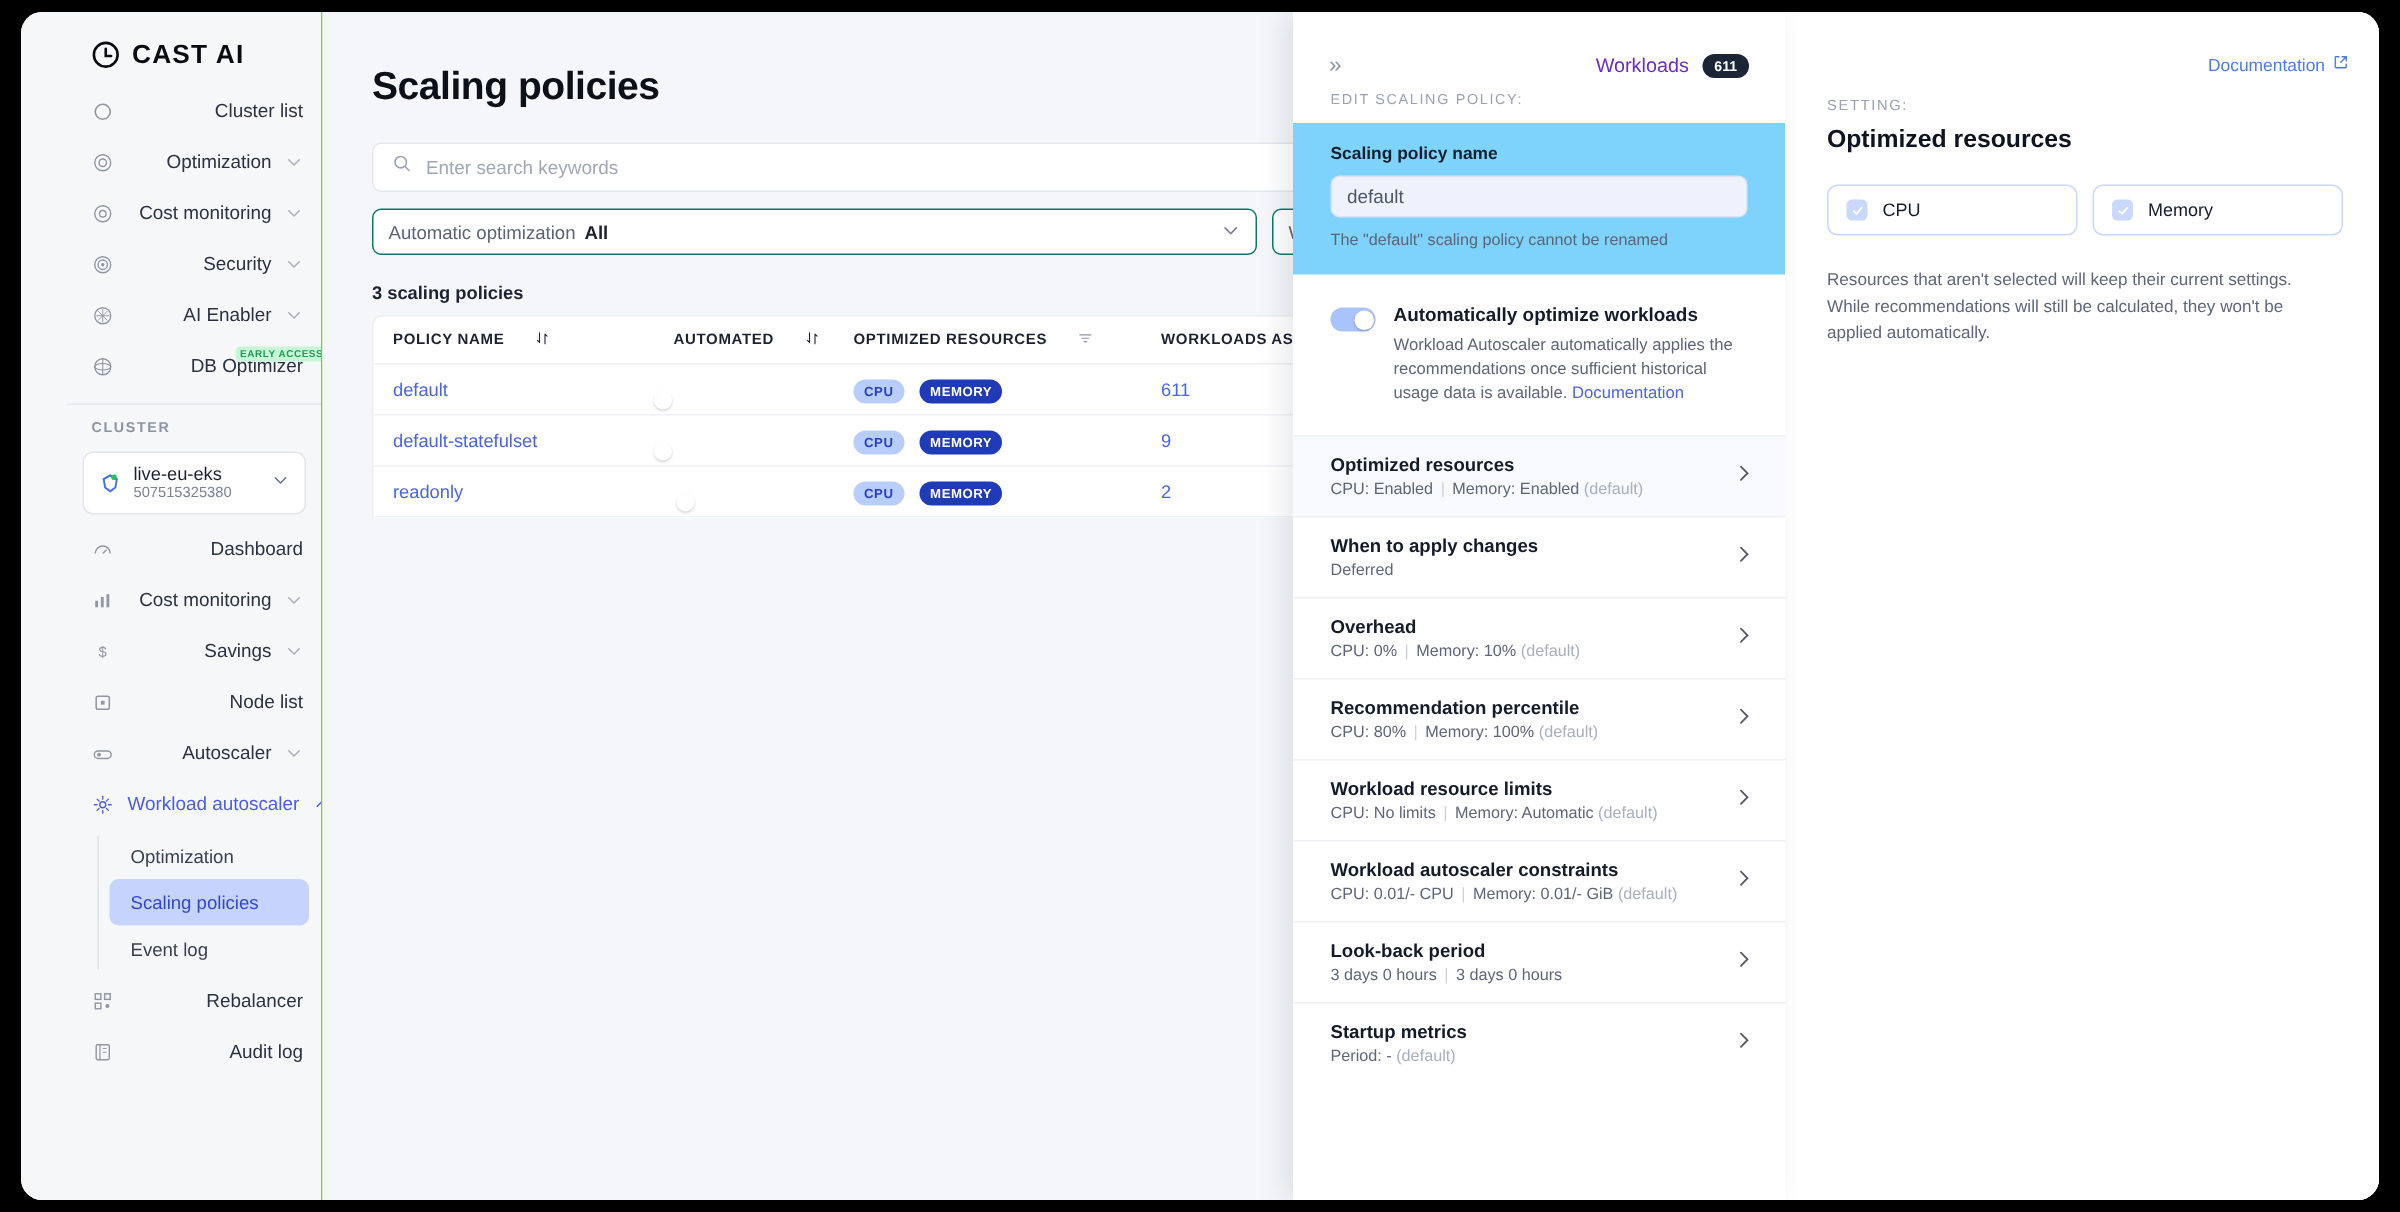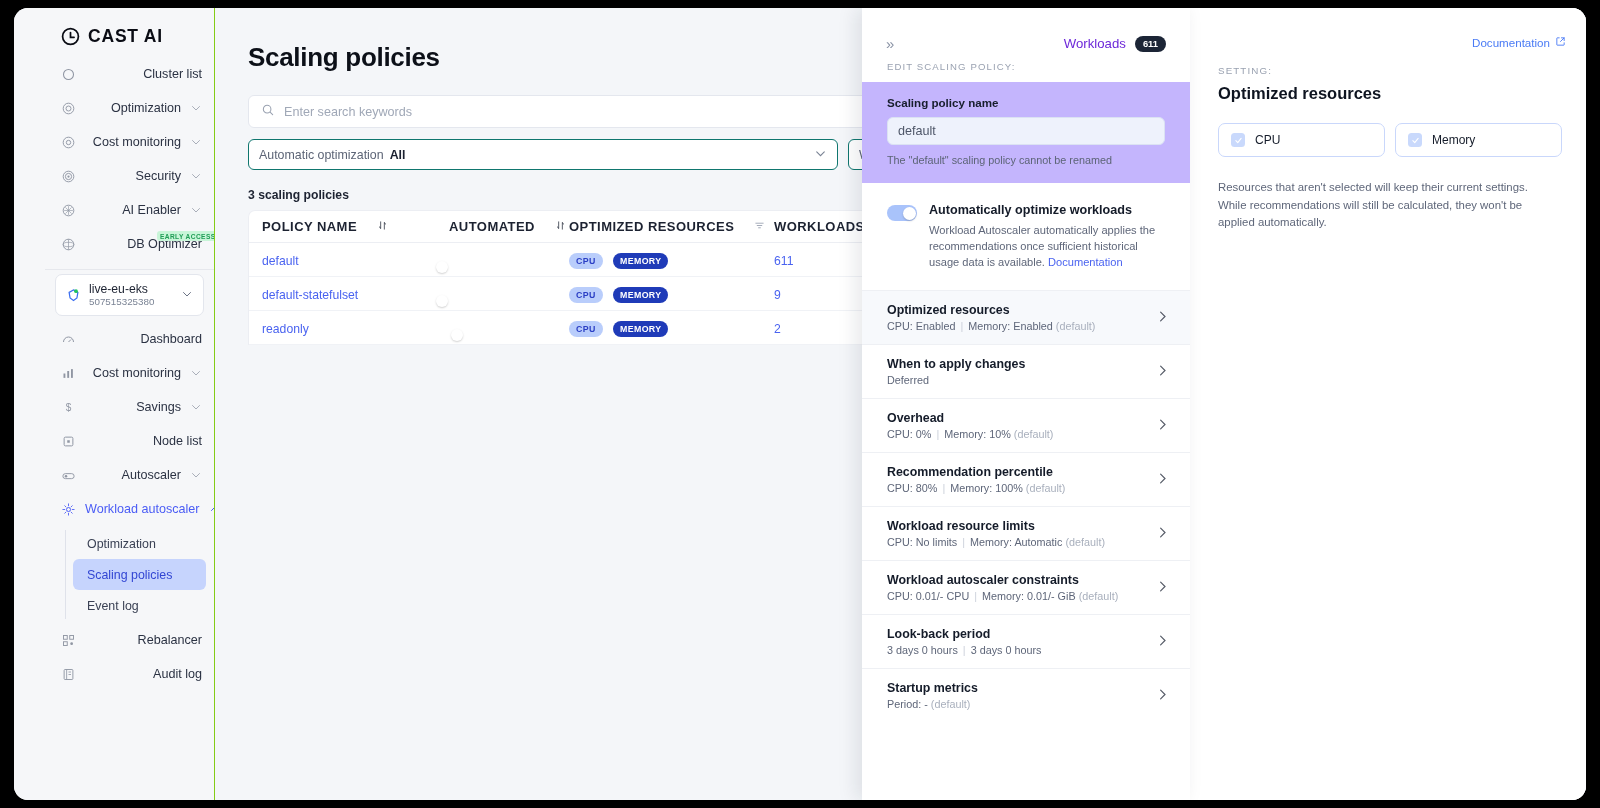--- a/index.html
+++ b/index.html
@@ -95,21 +95,21 @@
     font-size: 12.4px; color: #5c6476; cursor: pointer;
   }
   .fdrop.w1 { width: 590px; }
   .fdrop.w2 { width: 350px; }
   .fdrop .val { color: #1b2130; font-weight: 600; }
   .fdrop .sp { flex: 1; }
   .count-line { font-size: 12.2px; font-weight: 600; color: #1c2231; margin: 18px 0 8px 33px; }
   .table { margin-left: 33px; width: 1290px; background: #fff; border-radius: 7px 7px 0 0; overflow: hidden; border: 1px solid #eceef3; border-bottom: none;}
   .thead { display: flex; height: 32px; align-items: center; border-bottom: 1px solid #eceef3; }
   .th {
-    font-size: 13px; font-weight: 700; letter-spacing: .45px;
+    font-size: 10px; font-weight: 700; letter-spacing: .45px;
     color: #1c2231; display: flex; align-items: center; gap: 20px;
     text-transform: uppercase;
   }
   .c1 { width: 200px; padding-left: 13px; }
   .c2 { width: 120px; }
   .c3 { width: 205px; }
   .c4 { width: 210px; }
   .trow { display: flex; height: 34px; align-items: center; border-bottom: 1px solid #f0f2f6; }
   .cellname { font-size: 12.2px; color: #4a63f0; }
   .toggle {
@@ -143,21 +143,21 @@
   .mid-top .sp { flex: 1; }
   .wl-label { font-size: 13.2px; font-weight: 400; color: #6d28d9; }
   .wl-badge {
     margin-left: 9px; background: #1c2536; color: #fff;
     font-size: 9.4px; font-weight: 700; border-radius: 9px; padding: 2.5px 8px;
   }
   .edit-label {
     font-size: 9.6px; letter-spacing: 1.1px; color: #9aa2b1;
     padding: 9px 0 0 25px; text-transform: uppercase;
   }
-  .name-block { background: #c4b5fd; padding: 14px 25px 17px 25px; margin-top: 10px; }
+  .name-block { background: #7dd3fc; padding: 14px 25px 17px 25px; margin-top: 10px; }
   .name-lbl { font-size: 11.6px; font-weight: 700; color: #171e2c; }
   .name-input {
     margin-top: 8px; height: 28px; background: #eef2fc;
     border: 1px solid #dbe2f3; border-radius: 6px;
     display: flex; align-items: center; padding: 0 10px;
     font-size: 12.6px; color: #4e5668;
   }
   .name-hint { margin-top: 9px; font-size: 10.8px; color: #5c6476; }
   .auto-block { display: flex; gap: 12px; padding: 20px 24px 20px 25px; }
   .big-toggle {
@@ -294,20 +294,21 @@
             <circle cx="12" cy="12" r="8.5" fill="none" stroke="#5a6376" stroke-width="1.5"></circle>
             <ellipse cx="12" cy="12" rx="8.5" ry="3.5" fill="none" stroke="#5a6376" stroke-width="1.1"></ellipse>
             <path d="M12 3.5v17" stroke="#5a6376" stroke-width="1.1"></path>
           </svg>
         </span>
       <span class="lbl">DB Optimizer</span>
       <span class="badge-ea">EARLY ACCESS</span>
     </div>
 
     <div class="divider"></div>
+    <div class="sec-label">CLUSTER</div>
 
     <div class="cluster-card">
       <span class="cluster-ico">
         <svg viewBox="0 0 24 24" width="15" height="15">
             <path d="M12 3 L19 7 L17.5 16 L12 20 L6.5 16 L5 7 Z" fill="none" stroke="#3b6ef0" stroke-width="2"></path>
             <circle cx="16" cy="5" r="3" fill="#22c55e"></circle>
           </svg>
       </span>
       <span>
         <span class="cluster-name" style="display:block">live-eu-eks</span>

